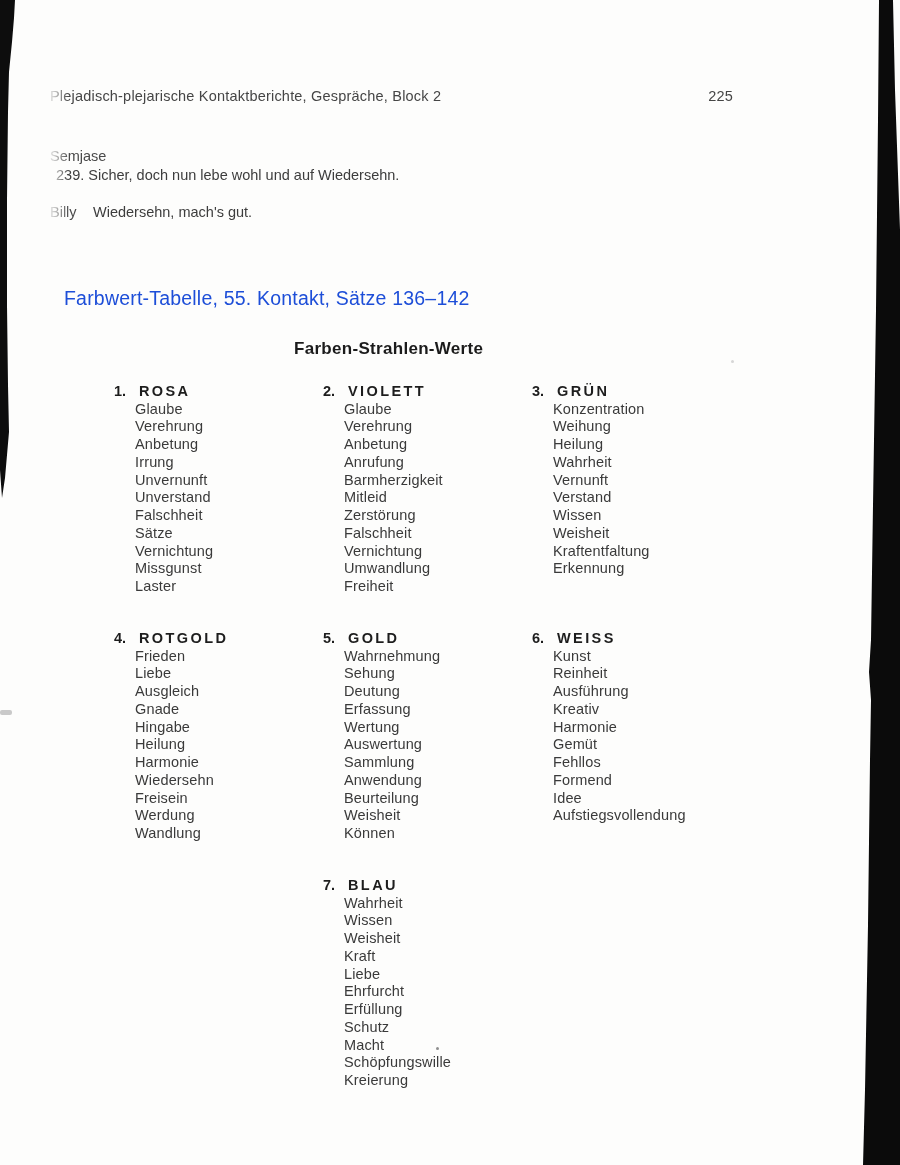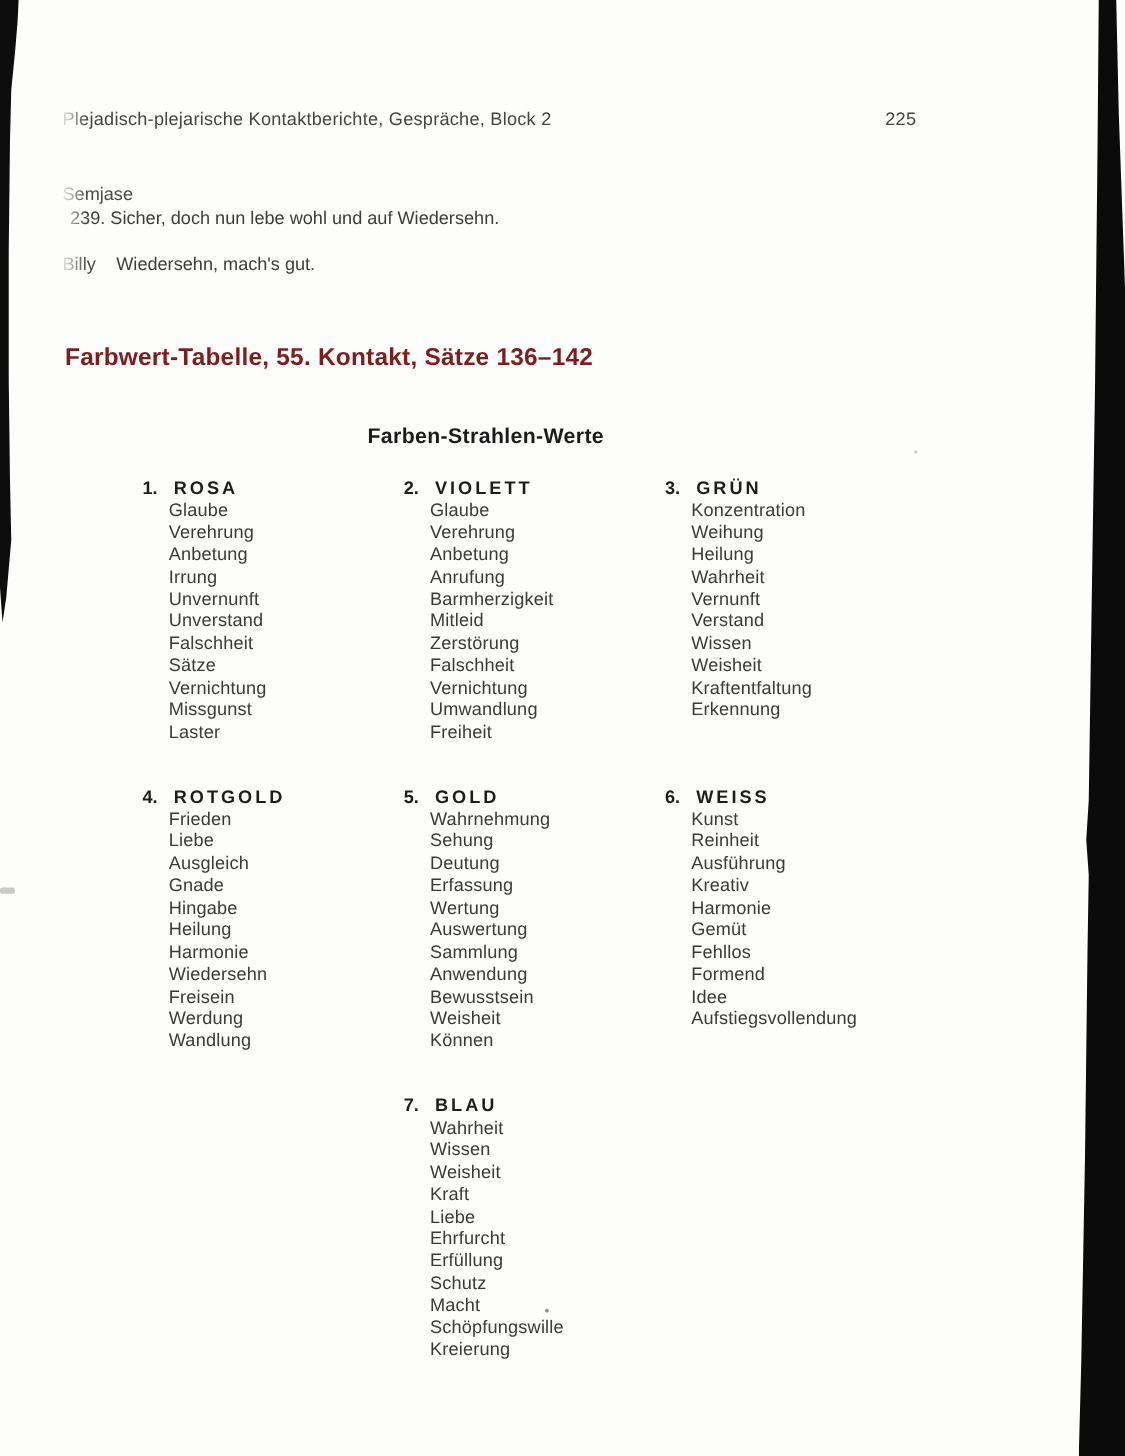--- a/index.html
+++ b/index.html
@@ -98,24 +98,24 @@
   .speech-billy {
     margin-top: 21px;
     display: flex;
   }
   .speech-billy .speaker { width: 43px; }
 
   
   .section-title {
     position: absolute;
     left: 52px; top: 275px;
-    margin: 0;
+    margin: 12px;
     font-size: 19.5px;
-    font-weight: bold;
-    color: #7f1d1d;
+    font-weight: normal;
+    color: #1d4ed8;
     letter-spacing: 0.2px;
   }
   .table-title {
     position: absolute;
     left: 294px; top: 339px;
     margin: 0;
     font-size: 17px;
     font-weight: bold;
     color: #1b1b1b;
     letter-spacing: 0.3px;
@@ -274,21 +274,21 @@
     </div>
     <div class="vals">
           <div class="val">Wahrnehmung</div>
           <div class="val">Sehung</div>
           <div class="val">Deutung</div>
           <div class="val">Erfassung</div>
           <div class="val">Wertung</div>
           <div class="val">Auswertung</div>
           <div class="val">Sammlung</div>
           <div class="val">Anwendung</div>
-          <div class="val">Bewusstsein</div>
+          <div class="val">Beurteilung</div>
           <div class="val">Weisheit</div>
           <div class="val">Können</div>
         </div>
   </div>
 
   <div class="color-cell">
     <div class="cell-header">
       <span class="num">6.</span>
       <span class="cname">WEISS</span>
     </div>

